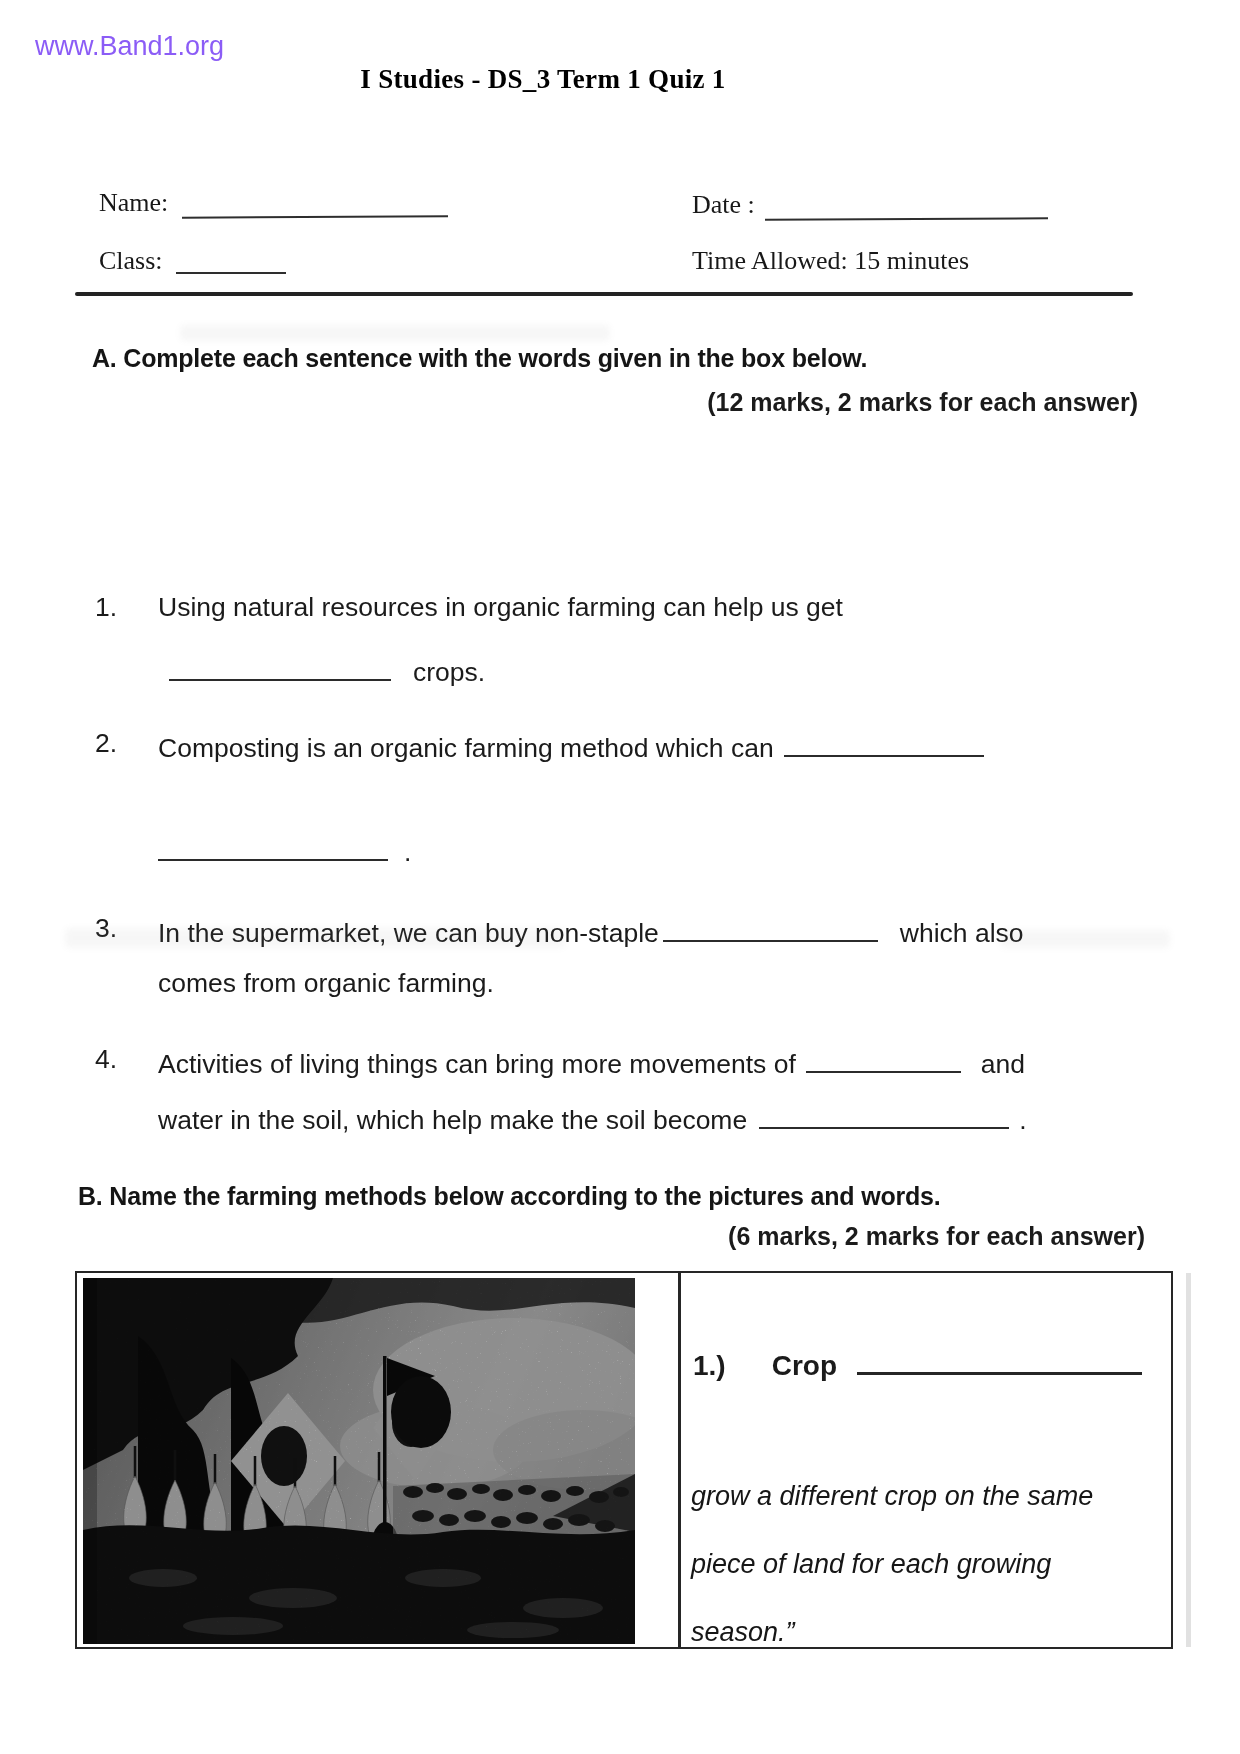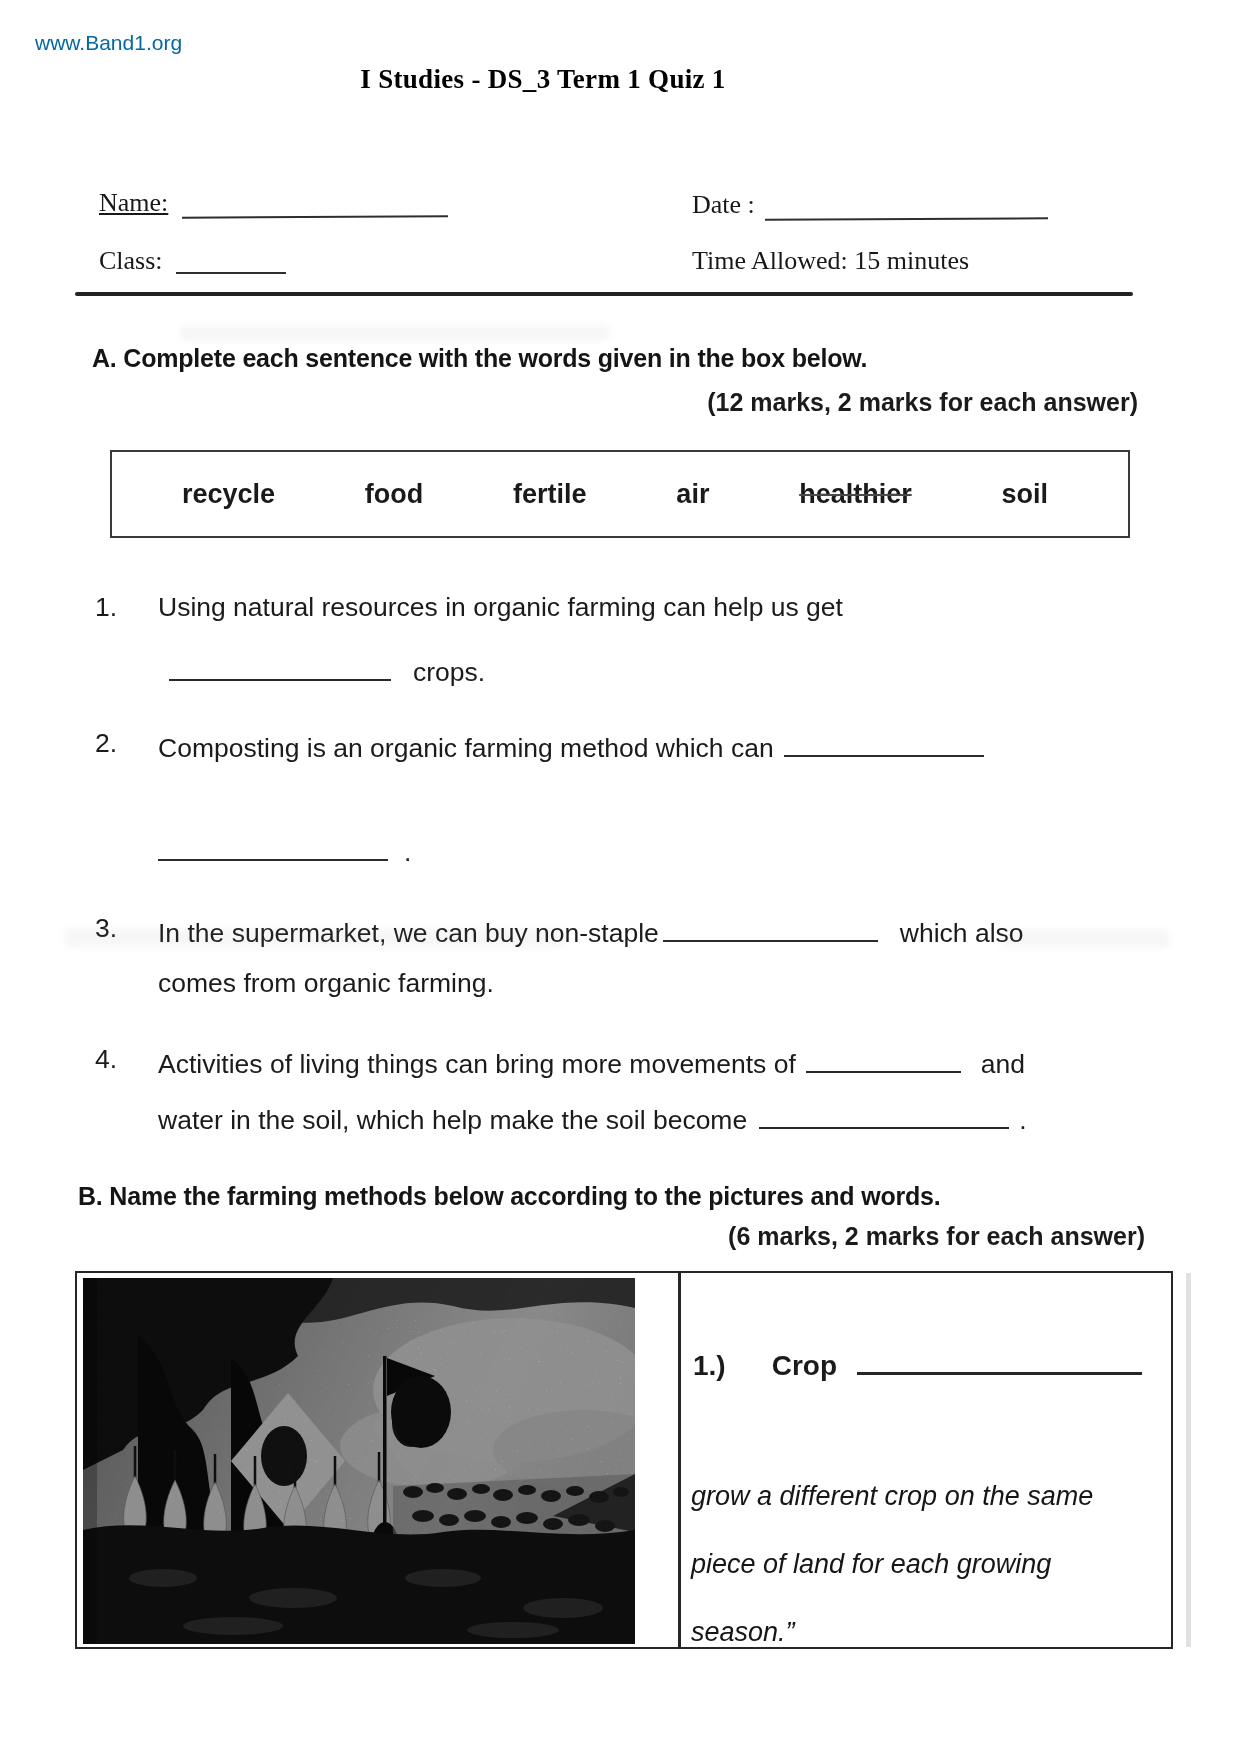--- a/index.html
+++ b/index.html
@@ -5,26 +5,26 @@
   html,body{margin:0;padding:0;background:#e8e8e8;}
   .page{
     position:relative;width:1240px;height:1754px;margin:0 auto;
     background:#ffffff;color:#1b1b1b;overflow:hidden;
     font-family:"Liberation Sans","DejaVu Sans",sans-serif;
   }
   .abs{position:absolute;white-space:nowrap;}
   .serif{font-family:"Liberation Serif","DejaVu Serif",serif;}
 
   
-  .watermark{left:35px;top:31px;font-size:21px;color:#0369a1;}
+  .watermark{left:35px;top:31px;font-size:27px;color:#8b5cf6;}
   .doc-title{left:0;top:64px;width:1086px;text-align:center;
     font-family:"Liberation Serif","DejaVu Serif",serif;
     font-weight:bold;font-size:27px;letter-spacing:.3px;color:#000000;}
   .lbl{font-size:26px;color:#181818;}
-  .lbl-name{left:99px;top:188px;text-decoration:underline;}
+  .lbl-name{left:99px;top:188px;}
   .lbl-date{left:692px;top:190px;}
   .lbl-class{left:99px;top:246px;}
   .lbl-time{left:692px;top:246px;}
   .wline{height:0;border-bottom:2.5px solid #2e2e2e;}
   .ln-name{left:182px;top:216px;width:266px;transform:rotate(-.3deg);}
   .ln-date{left:765px;top:218px;width:283px;transform:rotate(-.3deg);}
   .ln-class{left:176px;top:272px;width:110px;}
   .rule{left:75px;top:292px;width:1058px;height:4px;background:#232323;border-radius:2px;}
 
   
@@ -75,28 +75,20 @@
   <div class="abs lbl serif lbl-date">Date :</div>
   <div class="abs wline ln-date"></div>
   <div class="abs lbl serif lbl-class">Class:</div>
   <div class="abs wline ln-class"></div>
   <div class="abs lbl serif lbl-time">Time Allowed: 15 minutes</div>
   <div class="abs rule"></div>
 
   <div class="abs sec-head a-head">A. Complete each sentence with the words given in the box below.</div>
   <div class="abs a-marks">(12 marks, 2 marks for each answer)</div>
 
-  <div class="abs word-box">
-    <span class="word">recycle</span>
-    <span class="word">food</span>
-    <span class="word">fertile</span>
-    <span class="word">air</span>
-    <span class="word struck">healthier</span>
-    <span class="word">soil</span>
-  </div>
 
   <div class="abs qnum" style="left:95px;top:592px;">1.</div>
   <div class="abs qline" style="left:158px;top:592px;">Using natural resources in organic farming can help us get</div>
   <div class="abs qline" style="left:169px;top:652px;">
     <span class="blank" style="width:222px;"></span><span style="margin-left:22px;">crops.</span>
   </div>
 
   <div class="abs qnum" style="left:95px;top:728px;">2.</div>
   <div class="abs qline" style="left:158px;top:728px;">
     <span>Composting is an organic farming method which can</span><span class="blank" style="width:200px;margin-left:10px;"></span>

